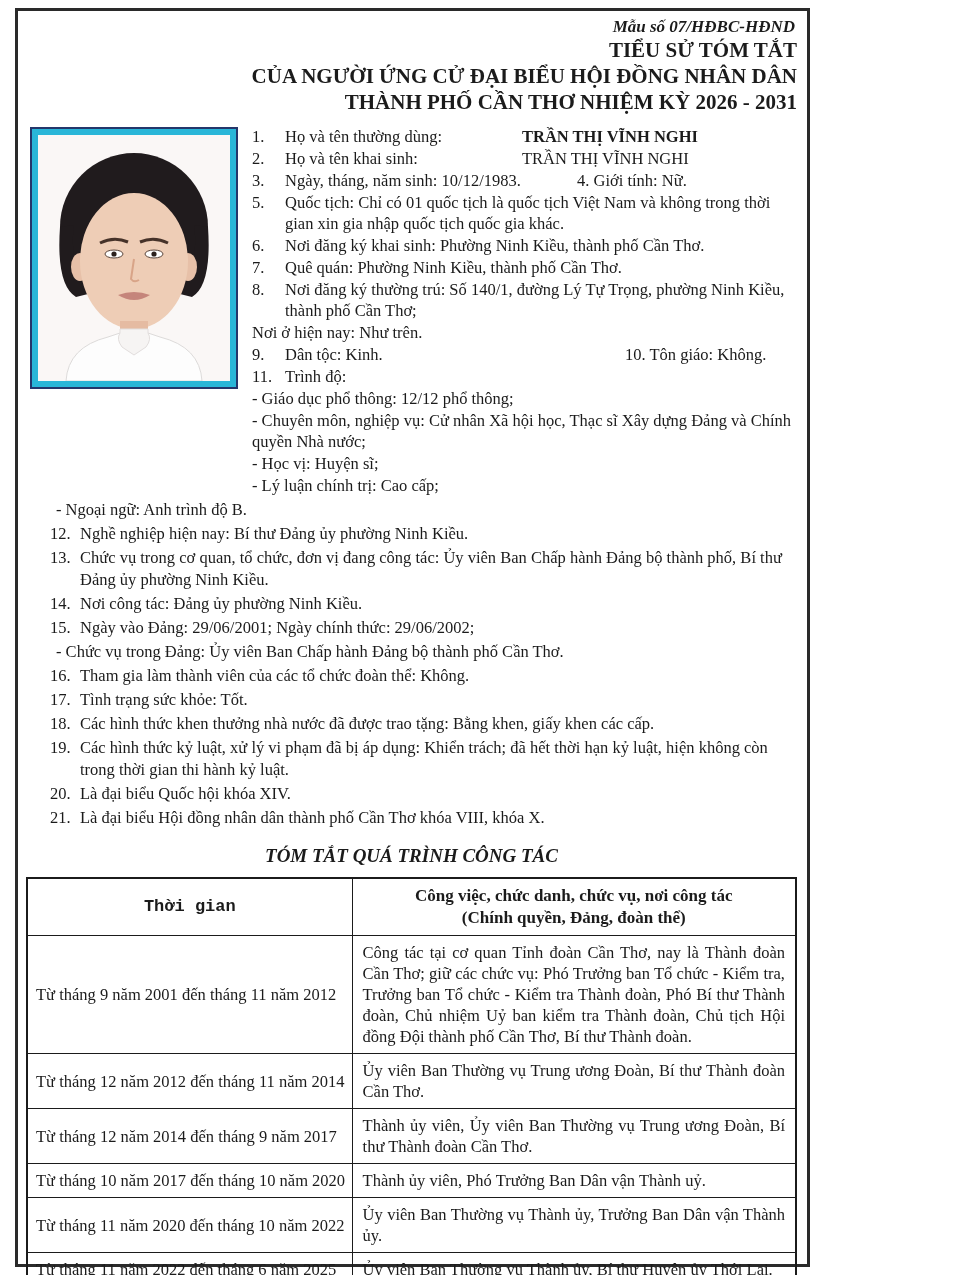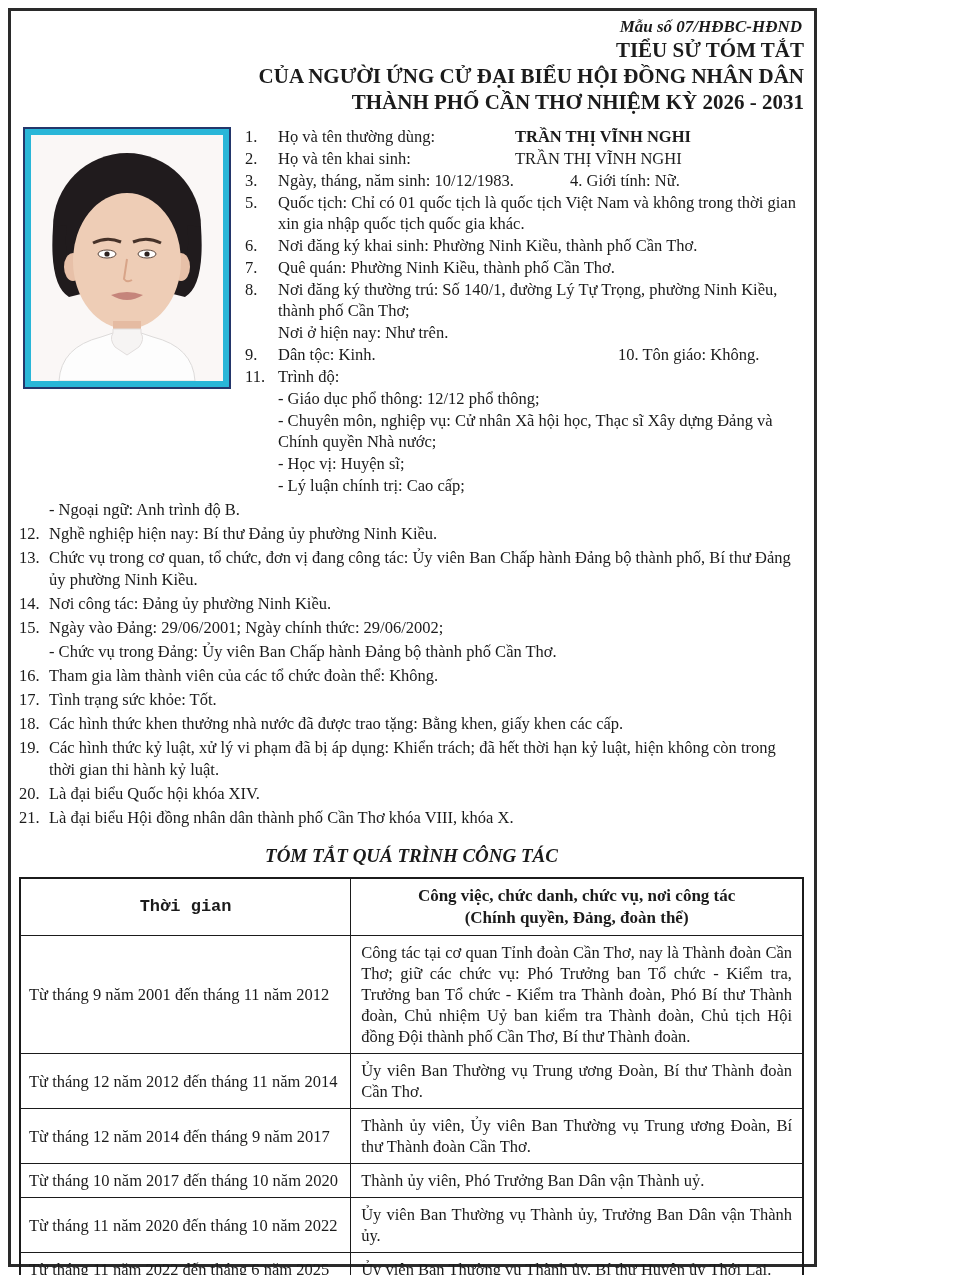--- a/index.html
+++ b/index.html
@@ -1,40 +1,40 @@
 <!DOCTYPE html>
 <html><head>
 <meta charset="utf-8">
 <style>
   html,body{margin:0;padding:0;background:#ffffff;}
   body{width:957px;height:1275px;font-family:"Liberation Serif","DejaVu Serif",serif;color:#1b1b1b;}
-  .page{box-sizing:border-box;width:825px;height:1275px;padding:8px 8px;}
+  .page{box-sizing:border-box;width:825px;height:1275px;padding:8px 15px;}
   .frame{box-sizing:border-box;border:3px solid #2a2a2a;height:100%;padding:4px 10px 10px 8px;position:relative;background:#fff;}
 
   
   .form-number{text-align:right;font-style:italic;font-weight:bold;font-size:17px;line-height:20px;margin-top:2px;padding-right:2px;}
   .doc-title{text-align:right;font-weight:bold;font-size:21px;line-height:26px;}
   .title-block{margin-bottom:10px;}
 
   
   .top-section{display:flex;align-items:flex-start;}
   .photo{flex:0 0 auto;margin:2px 14px 6px 4px;border:2px solid #24366b;background:#fff;}
   .photo-inner{border:6px solid #29b6d8;width:192px;height:246px;background:#faf8f7;overflow:hidden;}
   .right-col{flex:1 1 auto;font-size:16.5px;line-height:21px;padding-top:1px;}
   .ri{padding-left:33px;text-indent:-33px;margin-bottom:1px;}
   .num{display:inline-block;width:33px;text-indent:0;}
   .lbl-tab{display:inline-block;width:237px;text-indent:0;}
   .w292{display:inline-block;width:292px;text-indent:0;}
   .w340{display:inline-block;width:340px;text-indent:0;}
-  .sub{margin-left:33px;margin-bottom:1px;}
+  .sub{margin-bottom:1px;}
   .val{font-weight:bold;}
 
   
   .lower{font-size:16.5px;line-height:22px;margin-top:2px;}
-  .li{padding-left:30px;text-indent:-30px;margin-bottom:2px;}
+  .li{padding-left:30px;text-indent:-30px;margin-bottom:2px;margin-left:24px;}
   .lnum{display:inline-block;width:30px;text-indent:0;}
   .lsub{margin-left:30px;margin-bottom:2px;}
 
   
   .table-title{text-align:center;font-weight:bold;font-size:19px;margin:16px 0 10px 0;font-style:italic;}
   table.work{width:100%;border-collapse:collapse;border:2px solid #1b1b1b;table-layout:fixed;}
   table.work th, table.work td{border:1.5px solid #1b1b1b;vertical-align:middle;}
   th.col-time{width:40%;font-family:Liberation Mono, monospace;}
   table.work th{font-weight:bold;font-size:17px;line-height:22px;text-align:center;padding:6px 8px;}
   td.time{font-size:16.5px;line-height:21px;padding:6px 4px 6px 8px;text-align:left;}

